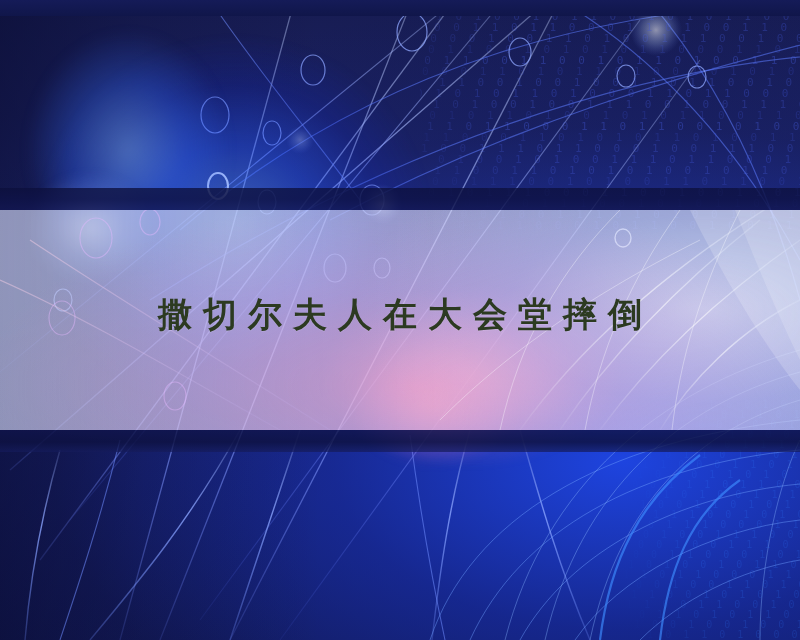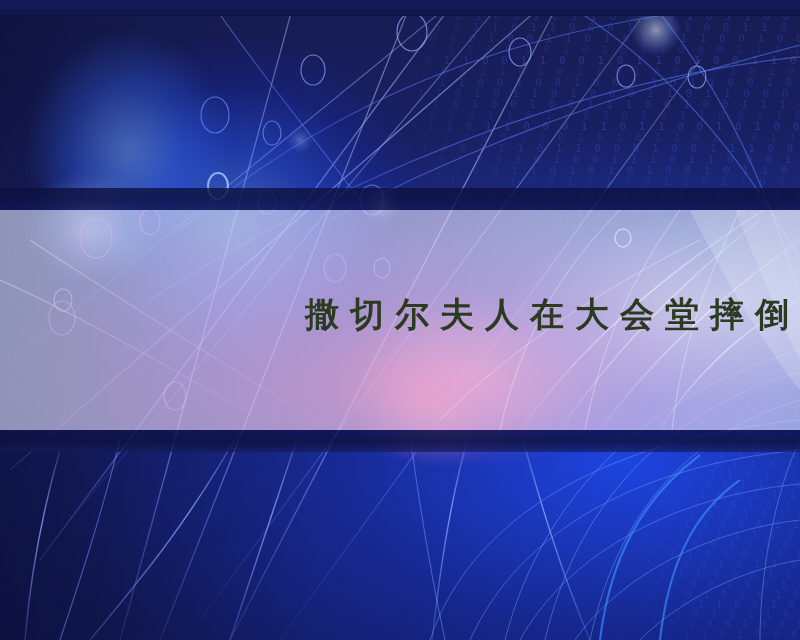--- a/index.html
+++ b/index.html
@@ -135,21 +135,21 @@
   #top-rule {
     left: 0; right: 0; top: 0; height: 3px;
     background: linear-gradient(90deg, rgba(10,13,52,0.95) 0%, rgba(16,22,72,0.9) 50%, rgba(12,16,60,0.95) 100%);
   }
 
   
   #headline {
     position: absolute;
     left: 0; right: 0;
     top: 292px;
-    text-align: right;
+    text-align: center;
     font-family: "DejaVu Sans", sans-serif;
     font-size: 34px;
     font-weight: bold;
     letter-spacing: 11px;
     text-indent: 11px;
     color: #2c3a21;
     white-space: nowrap;
     line-height: 44px;
     text-shadow: 0 1px 0 rgba(255,255,255,0.10);
   }

